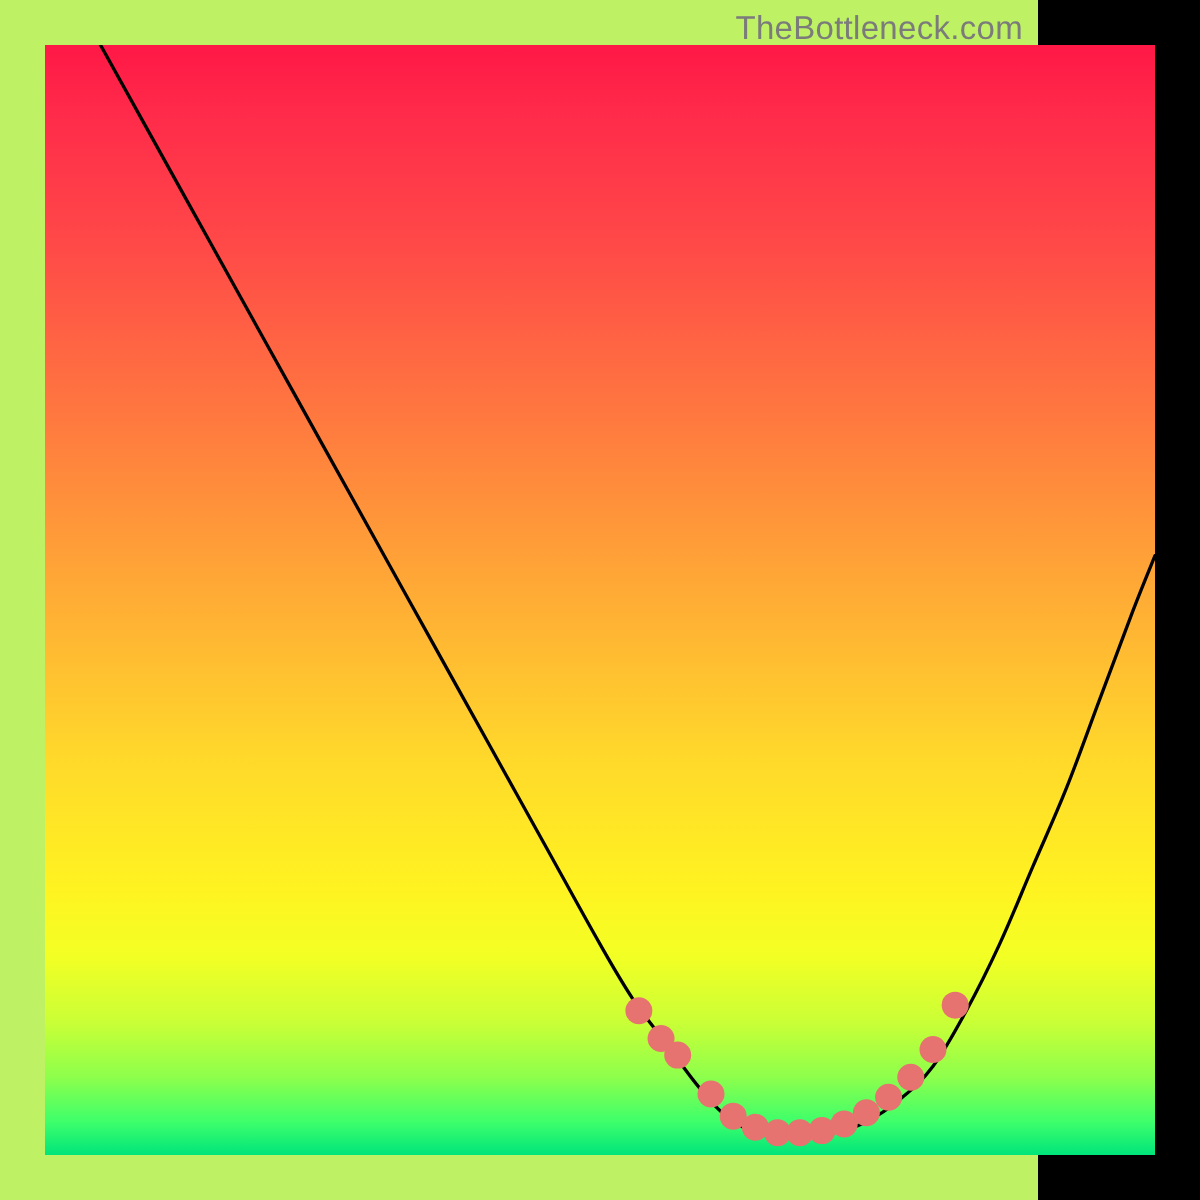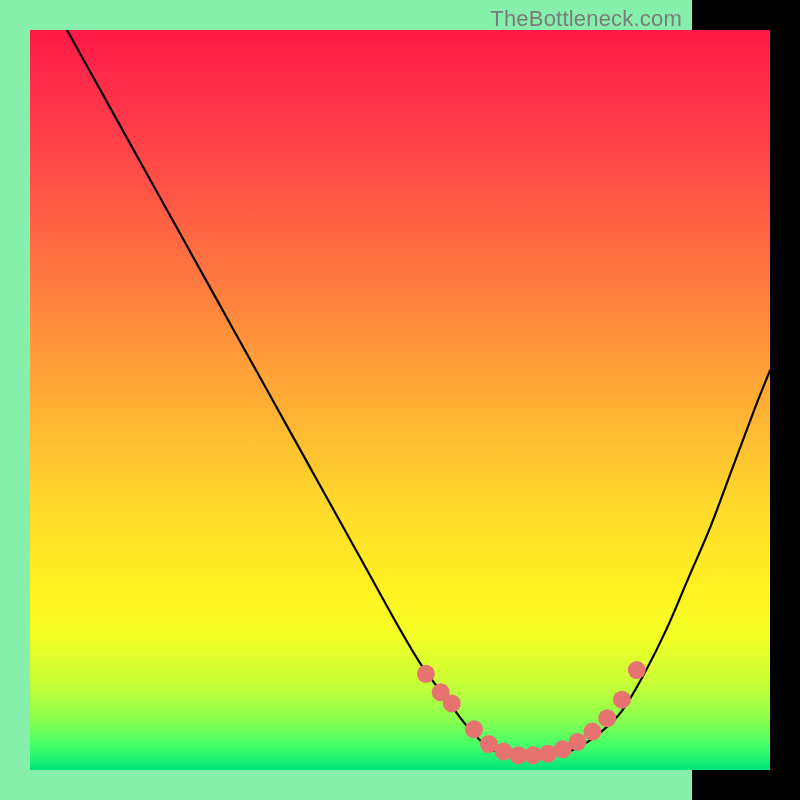--- a/index.html
+++ b/index.html
@@ -8,21 +8,21 @@
     width: 800px;
     height: 800px;
     background: #000;
     overflow: hidden;
     font-family: Arial, Helvetica, sans-serif;
   }
   .stage {
     position: relative;
     width: 692px;
     height: 800px;
-    background: #86efac;
+    background: #bef264;
   }
   .plot-area {
     position: absolute;
     left: 30px;
     top: 30px;
     width: 740px;
     height: 740px;
     overflow: hidden;
   }
   .gradient-bg {

